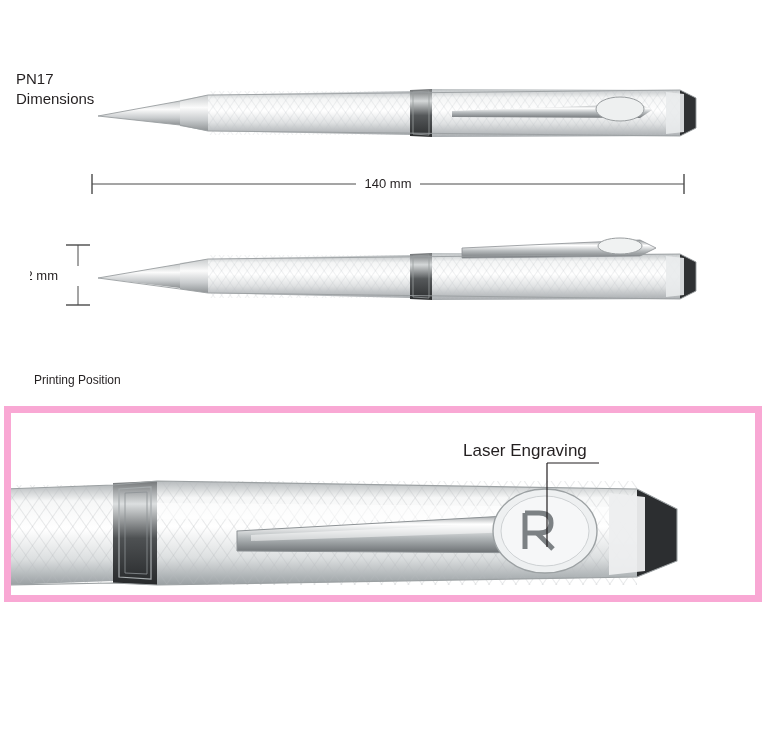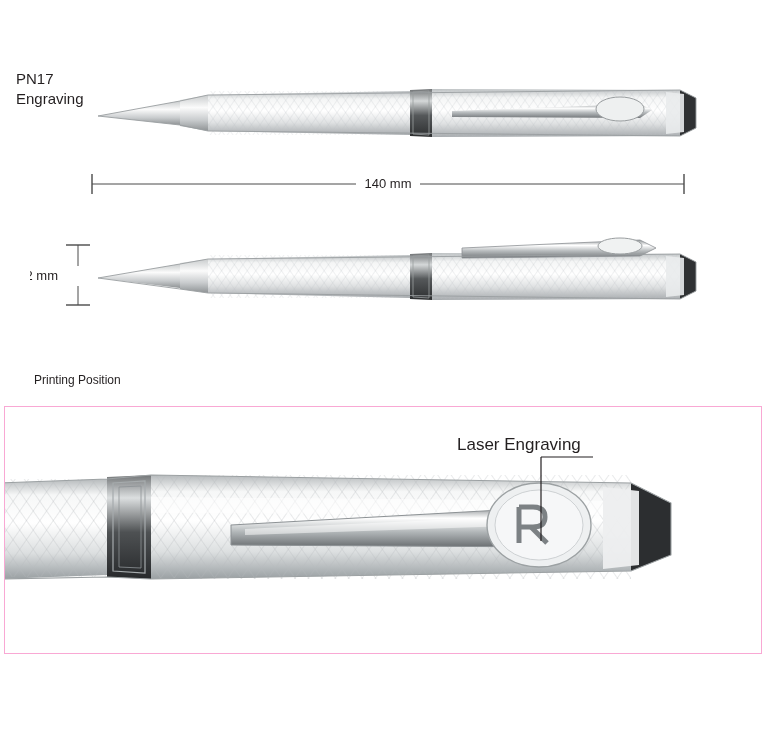--- a/index.html
+++ b/index.html
@@ -74,22 +74,22 @@
     font-size: 13px;
     fill: #231f20;
   }
 
   
   .print-panel {
     position: absolute;
     left: 4px;
     top: 406px;
     width: 758px;
-    height: 248px;
-    border: 1px solid #f9a8d4;
+    height: 196px;
+    border: 7px solid #f9a8d4;
     box-sizing: border-box;
     background: #ffffff;
     overflow: hidden;
   }
   .print-panel .zoom-pen {
     position: absolute;
     left: -6px;
     top: 56px;
     width: 700px;
     height: 150px;
@@ -108,21 +108,21 @@
     font-size: 17px;
     color: #231f20;
     white-space: nowrap;
   }
 </style>
 </head>
 <body>
 
 <div class="title-block">
   <span class="l1">PN17</span>
-  <span class="l2">Engraving</span>
+  <span class="l2">Dimensions</span>
 </div>
 
 <div class="pen-top">
   <svg viewBox="0 0 620 70" width="620" height="70">
     <defs>
       <linearGradient id="barrelGrad" x1="0" y1="0" x2="0" y2="1">
         <stop offset="0%" stop-color="#bdc1c3"></stop>
         <stop offset="18%" stop-color="#f4f5f5"></stop>
         <stop offset="45%" stop-color="#ffffff"></stop>
         <stop offset="72%" stop-color="#dfe1e2"></stop>

